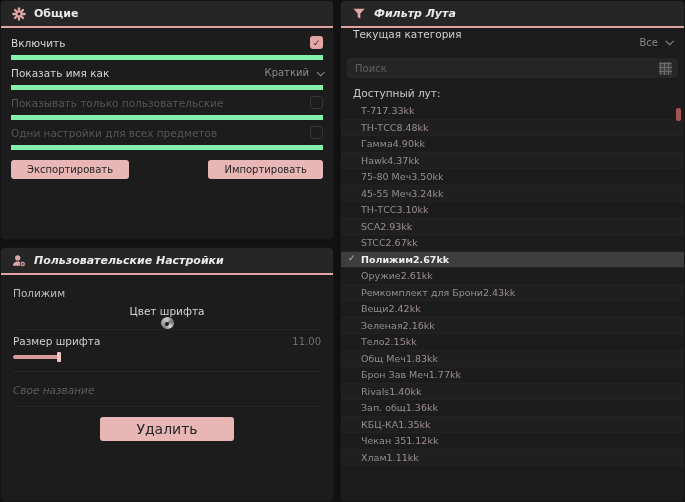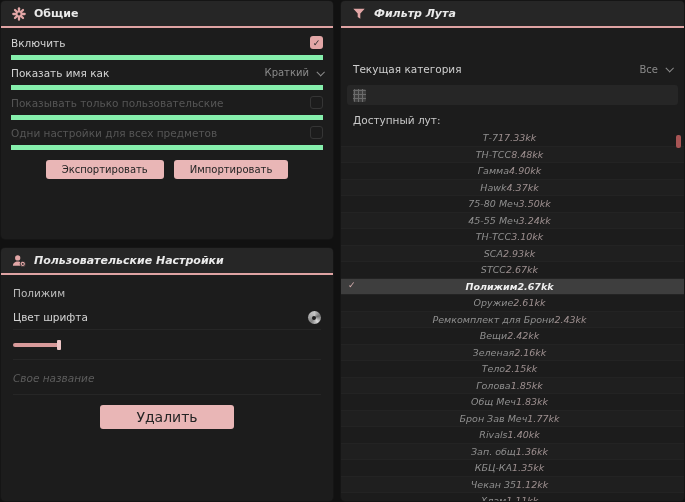--- a/index.html
+++ b/index.html
@@ -15,44 +15,44 @@
   .ptitle.it{font-style:italic;}
   .picon{width:15px;height:15px;flex:0 0 15px;display:flex;align-items:center;justify-content:center;}
   .rows{padding:2px 10px 0;}
   .row{height:25px;display:flex;align-items:center;justify-content:space-between;border-bottom:5px solid #86efac;font-size:10.5px;color:#d4d4d4;}
   .row.dim{color:#565656;}
   .selectval{display:flex;align-items:center;color:#8a8a8a;font-size:10px;}
   .chev{width:5px;height:5px;border-right:1.5px solid #8a8a8a;border-bottom:1.5px solid #8a8a8a;transform:rotate(45deg) translateY(-1px);display:inline-block;margin-left:8px;}
   .cb{width:13px;height:13px;border-radius:3px;box-sizing:border-box;display:flex;align-items:center;justify-content:center;}
   .cb.on{background:#e2a6a6;color:#2a2a2a;font-size:9px;font-weight:bold;}
   .cb.off{border:1.5px solid #353535;}
-  .btnrow{display:flex;justify-content:center;gap:10px;margin-top:10px;}
+  .btnrow{display:flex;justify-content:space-between;gap:10px;margin-top:10px;}
   .pbtn{background:#e9b6b6;color:#242424;border:none;border-radius:3px;font-size:10px;font-family:inherit;padding:4px 16px;cursor:pointer;}
   .section-label{padding:12px 12px 6px;font-size:10.5px;color:#bdbdbd;}
-  .crow{margin:0 12px;height:24px;display:flex;align-items:center;justify-content:space-between;font-size:10.5px;color:#d4d4d4;border-bottom:1px solid #262626;}
+  .crow{margin:0 12px;height:24px;display:flex;align-items:center;justify-content:space-between;font-size:10.5px;color:#d4d4d4;border-bottom:1px solid #262626;flex-direction:column;}
   .palette{width:13px;height:13px;border-radius:50%;background:conic-gradient(#c4c4c4,#707070,#d8d8d8,#828282,#aeaeae,#c4c4c4);position:relative;}
   .palette:after{content:"";position:absolute;left:4px;top:5px;width:4px;height:4px;border-radius:50%;background:#1c1c1c;}
   .sizeblock{margin:0 12px;padding-top:5px;border-bottom:1px solid #262626;}
   .sizetop{display:flex;align-items:center;justify-content:space-between;font-size:10.5px;color:#cfcfcf;}
   .sizeval{color:#6f6f6f;font-size:10px;}
   .slider{position:relative;height:12px;margin:4px 0 8px;}
   .slider .fill{position:absolute;left:0;top:4px;width:46px;height:4px;background:#d89a9a;border-radius:2px;}
   .slider .handle{position:absolute;left:44px;top:1px;width:4px;height:10px;background:#edc6c6;border-radius:1px;}
   .nameinput{display:block;margin:8px 12px 0;width:calc(100% - 24px);box-sizing:border-box;background:transparent;border:none;border-bottom:1px solid #262626;color:#bdbdbd;font-size:10.5px;font-family:inherit;padding:4px 0 10px;font-style:italic;}
   .nameinput::placeholder{color:#5d5d5d;}
   .delwrap{display:flex;justify-content:center;margin-top:10px;}
   .delbtn{background:#e9b6b6;color:#242424;border:none;border-radius:3px;font-size:14px;font-family:inherit;padding:4px 36px;cursor:pointer;}
-  .catrow{height:28px;flex:0 0 28px;display:flex;align-items:center;justify-content:space-between;padding:0 12px;font-size:10.5px;color:#cfcfcf;margin-top:27px;}
+  .catrow{height:28px;flex:0 0 28px;display:flex;justify-content:space-between;padding:0 12px;font-size:10.5px;color:#cfcfcf;}
   .search{margin:2px 6px 6px;height:20px;flex:0 0 20px;background:#262626;border-radius:3px;display:flex;align-items:center;padding:0 6px;}
   .search input{flex:1;background:transparent;border:none;outline:none;color:#bdbdbd;font-size:10px;font-family:inherit;}
   .search input::placeholder{color:#606060;}
   .gridicon{width:13px;height:13px;border-radius:2px;background-color:#3f3f3f;background-image:linear-gradient(#6b6b6b 1px,transparent 1px),linear-gradient(90deg,#6b6b6b 1px,transparent 1px);background-size:4px 4px;background-position:1px 1px;}
   .lootlabel{padding:3px 12px 4px;font-size:10.5px;color:#c9c9c9;flex:0 0 auto;}
   .listwrap{position:relative;flex:1;overflow:hidden;}
-  .lrow{height:15.5px;display:flex;align-items:center;justify-content:center;padding:0 26px 0 20px;border-bottom:1px solid #232323;font-size:9.5px;position:relative;font-style:italic;}
+  .lrow{height:15.5px;display:flex;align-items:center;justify-content:flex-start;padding:0 26px 0 20px;border-bottom:1px solid #232323;font-size:9.5px;position:relative;}
   .lrow:nth-child(even){background:#1f1f1f;}
   .it-name{color:#8f8f8f;white-space:nowrap;overflow:hidden;}
   .it-val{color:#9d8f8f;}
   .lrow.selected{background:#3e3e3e;}
   .lrow.selected .it-name{color:#f0f0f0;font-weight:bold;}
   .lrow.selected .it-val{color:#eeeeee;font-weight:bold;}
   .lrow .check{position:absolute;left:7px;top:1px;color:#d8b0b0;font-size:9px;}
   .scrollthumb{position:absolute;right:3px;top:5px;width:5px;height:13px;background:#a75454;border-radius:2px;}
 </style>
 </head>
@@ -122,20 +122,24 @@
           </svg>
         </span>
         <span class="ptitle it">Пользовательские Настройки</span>
       </div>
       <div class="section-label">Полижим</div>
       <div class="crow">
         <span>Цвет шрифта</span>
         <span class="palette"></span>
       </div>
       <div class="sizeblock">
+        <div class="sizetop">
+          <span>Размер шрифта</span>
+          <span class="sizeval">11.00</span>
+        </div>
         <div class="slider">
           <span class="fill"></span>
           <span class="handle"></span>
         </div>
       </div>
       <input class="nameinput" type="text" placeholder="Свое название" style="">
       <div class="delwrap">
         <button class="delbtn">Удалить</button>
       </div>
     </div>
@@ -152,20 +156,21 @@
         <span class="ptitle it">Фильтр Лута</span>
       </div>
       <div class="catrow">
         <span>Текущая категория</span>
         <span class="selectval">
           <span>Все</span>
           <span class="chev"></span>
         </span>
       </div>
       <div class="search">
+        <input type="text" placeholder="Поиск" style="">
         <span class="gridicon"></span>
       </div>
       <div class="lootlabel">Доступный лут:</div>
       <div class="listwrap">
         <div id="loot-list">
             <div class="lrow">
     <span class="it-name">Т-7</span>
     <span class="it-val">17.33kk</span>
   </div>
             <div class="lrow">
@@ -219,24 +224,20 @@
   </div>
             <div class="lrow">
     <span class="it-name">Зеленая</span>
     <span class="it-val">2.16kk</span>
   </div>
             <div class="lrow">
     <span class="it-name">Тело</span>
     <span class="it-val">2.15kk</span>
   </div>
             <div class="lrow">
-    <span class="it-name">Голова</span>
-    <span class="it-val">1.85kk</span>
-  </div>
-            <div class="lrow">
     <span class="it-name">Общ Меч</span>
     <span class="it-val">1.83kk</span>
   </div>
             <div class="lrow">
     <span class="it-name">Брон Зав Меч</span>
     <span class="it-val">1.77kk</span>
   </div>
             <div class="lrow">
     <span class="it-name">Rivals</span>
     <span class="it-val">1.40kk</span>

